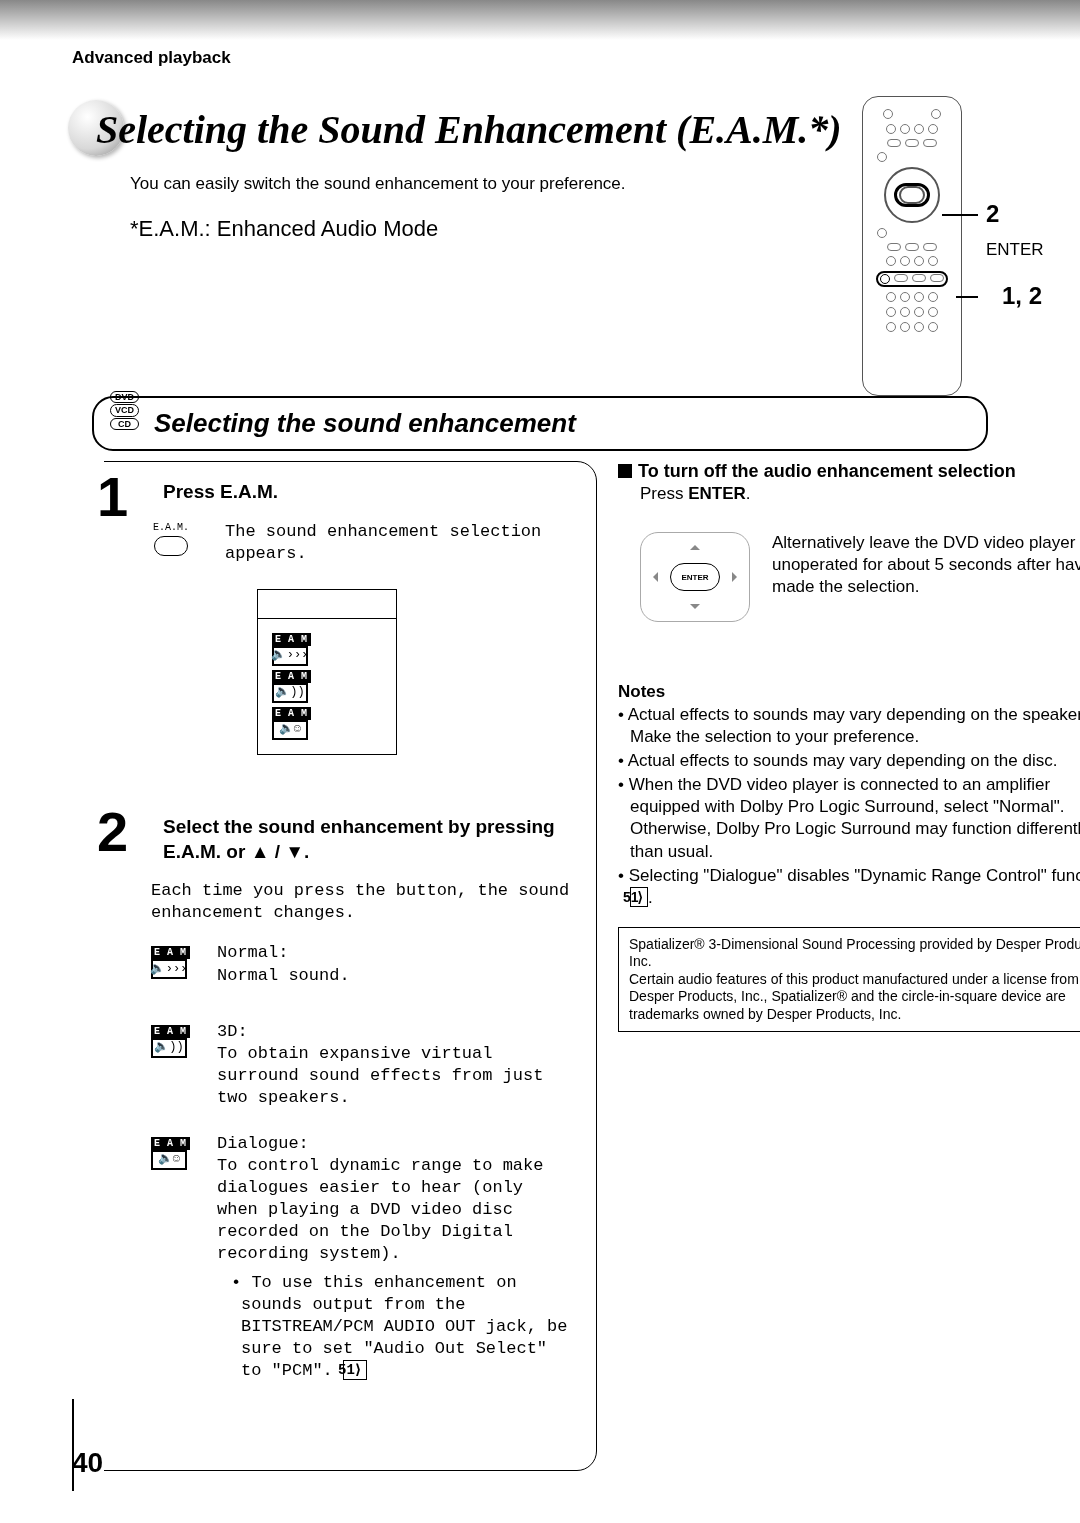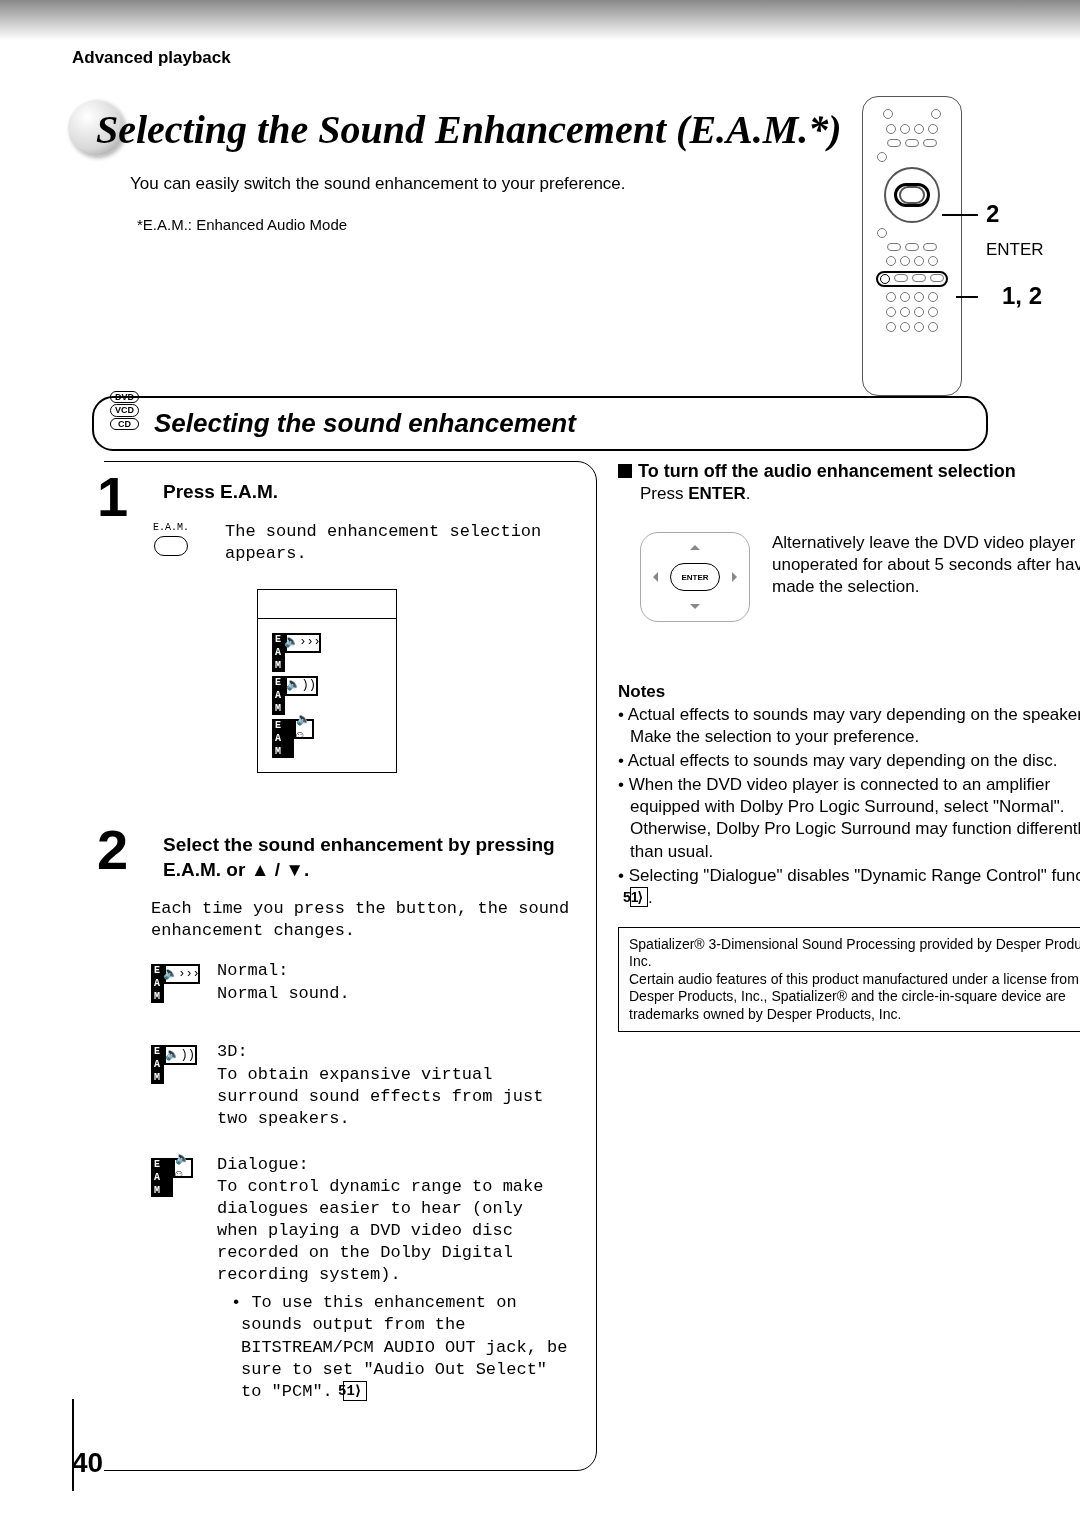--- a/index.html
+++ b/index.html
@@ -3,21 +3,21 @@
 <meta charset="utf-8">
 <style>
   * { box-sizing: border-box; margin: 0; padding: 0; }
   html, body { width: 1080px; height: 1523px; background: #fff; font-family: Arial, Helvetica, sans-serif; color: #000; }
   .page { position: relative; width: 1080px; height: 1523px; padding: 0; border-radius: 8px; }
   .top-shadow { position: absolute; top: 0; left: 0; right: 0; height: 40px; background: linear-gradient(#888, #fff); }
   .breadcrumb { position: absolute; top: 48px; left: 72px; font-weight: bold; font-size: 17px; }
   .sphere { position: absolute; top: 100px; left: 68px; width: 56px; height: 56px; border-radius: 50%; background: radial-gradient(circle at 35% 30%, #fff, #d8d8d8 60%, #888); box-shadow: 2px 2px 4px rgba(0,0,0,0.3); }
   .main-title { position: absolute; top: 106px; left: 96px; font-family: "Times New Roman", serif; font-style: italic; font-size: 40px; font-weight: bold; }
   .subtitle { position: absolute; top: 174px; left: 130px; font-size: 17px; }
-  .footnote-eam { position: absolute; top: 216px; left: 137px; font-size: 15px; text-align: right; }
+  .footnote-eam { position: absolute; top: 216px; left: 130px; font-size: 22px; text-align: right; }
 
   
   .remote-box { position: absolute; top: 96px; left: 862px; width: 100px; height: 300px; border: 1.5px solid #555; border-radius: 16px; background: #fff; }
   .remote-inner { position: relative; width: 100%; height: 100%; padding-top: 12px; }
   .rb-row { display: flex; justify-content: center; gap: 4px; margin-bottom: 5px; }
   .rb { width: 14px; height: 8px; border: 1px solid #777; border-radius: 6px; }
   .rb.c { width: 10px; height: 10px; border-radius: 50%; }
   .dpad { position: relative; width: 56px; height: 56px; margin: 2px auto 5px; }
   .dpad .ring { position: absolute; inset: 0; border: 2px solid #555; border-radius: 50%; }
   .dpad .center { position: absolute; top: 50%; left: 50%; width: 26px; height: 18px; transform: translate(-50%, -50%); border: 2px solid #555; border-radius: 10px; background: #fff; }
@@ -38,21 +38,21 @@
   .step { position: relative; margin-bottom: 30px; }
   .step-num { position: absolute; left: -6px; top: -16px; font-size: 56px; font-weight: 900; font-family: "Arial Black", Arial; }
   .step-head { margin-left: 60px; font-size: 19px; font-weight: bold; line-height: 1.3; }
   .step-body { margin-left: 48px; margin-top: 16px; font-size: 17px; line-height: 1.3; font-family: Liberation Mono, monospace; }
   .step-body-row { display: flex; gap: 34px; }
   .eam-btn { width: 40px; text-align: center; font-size: 10px; }
   .eam-btn .oval { width: 34px; height: 20px; border: 1.5px solid #000; border-radius: 12px; margin: 2px auto 0; }
   .osd { margin: 24px 0 10px 106px; width: 140px; }
   .osd .osd-frame { border: 1px solid #000; padding: 10px 14px; }
   .osd .bracket { height: 30px; border-top: 1px solid #000; border-left: 1px solid #000; border-right: 1px solid #000; margin-bottom: -1px; }
-  .eam-chip { display: flex; align-items: flex-start; margin: 4px 0; width: 42px; }
+  .eam-chip { display: flex; flex-direction: column; align-items: flex-start; margin: 4px 0; width: 42px; }
   .eam-chip .tag { font-size: 10px; font-weight: bold; background: #000; color: #fff; padding: 0 3px; letter-spacing: 0.5px; }
   .eam-chip .ico { width: 36px; height: 20px; border: 2px solid #000; display: flex; align-items: center; justify-content: center; font-size: 12px; background: #fff; }
   .mode-row { display: flex; gap: 24px; margin-top: 18px; }
   .mode-row .desc { font-size: 17px; line-height: 1.3; flex: 1; }
   .sub-bullet { margin-left: 14px; margin-top: 6px; font-size: 17px; text-indent: -10px; padding-left: 10px; }
   .pageref { display: inline-block; border: 1px solid #000; padding: 0 4px; font-size: 14px; font-weight: bold; vertical-align: 1px; }
   .pageref::after { content: "⟩"; margin-left: -1px; }
 
   
   .right-col { position: absolute; top: 461px; left: 618px; width: 505px; }

